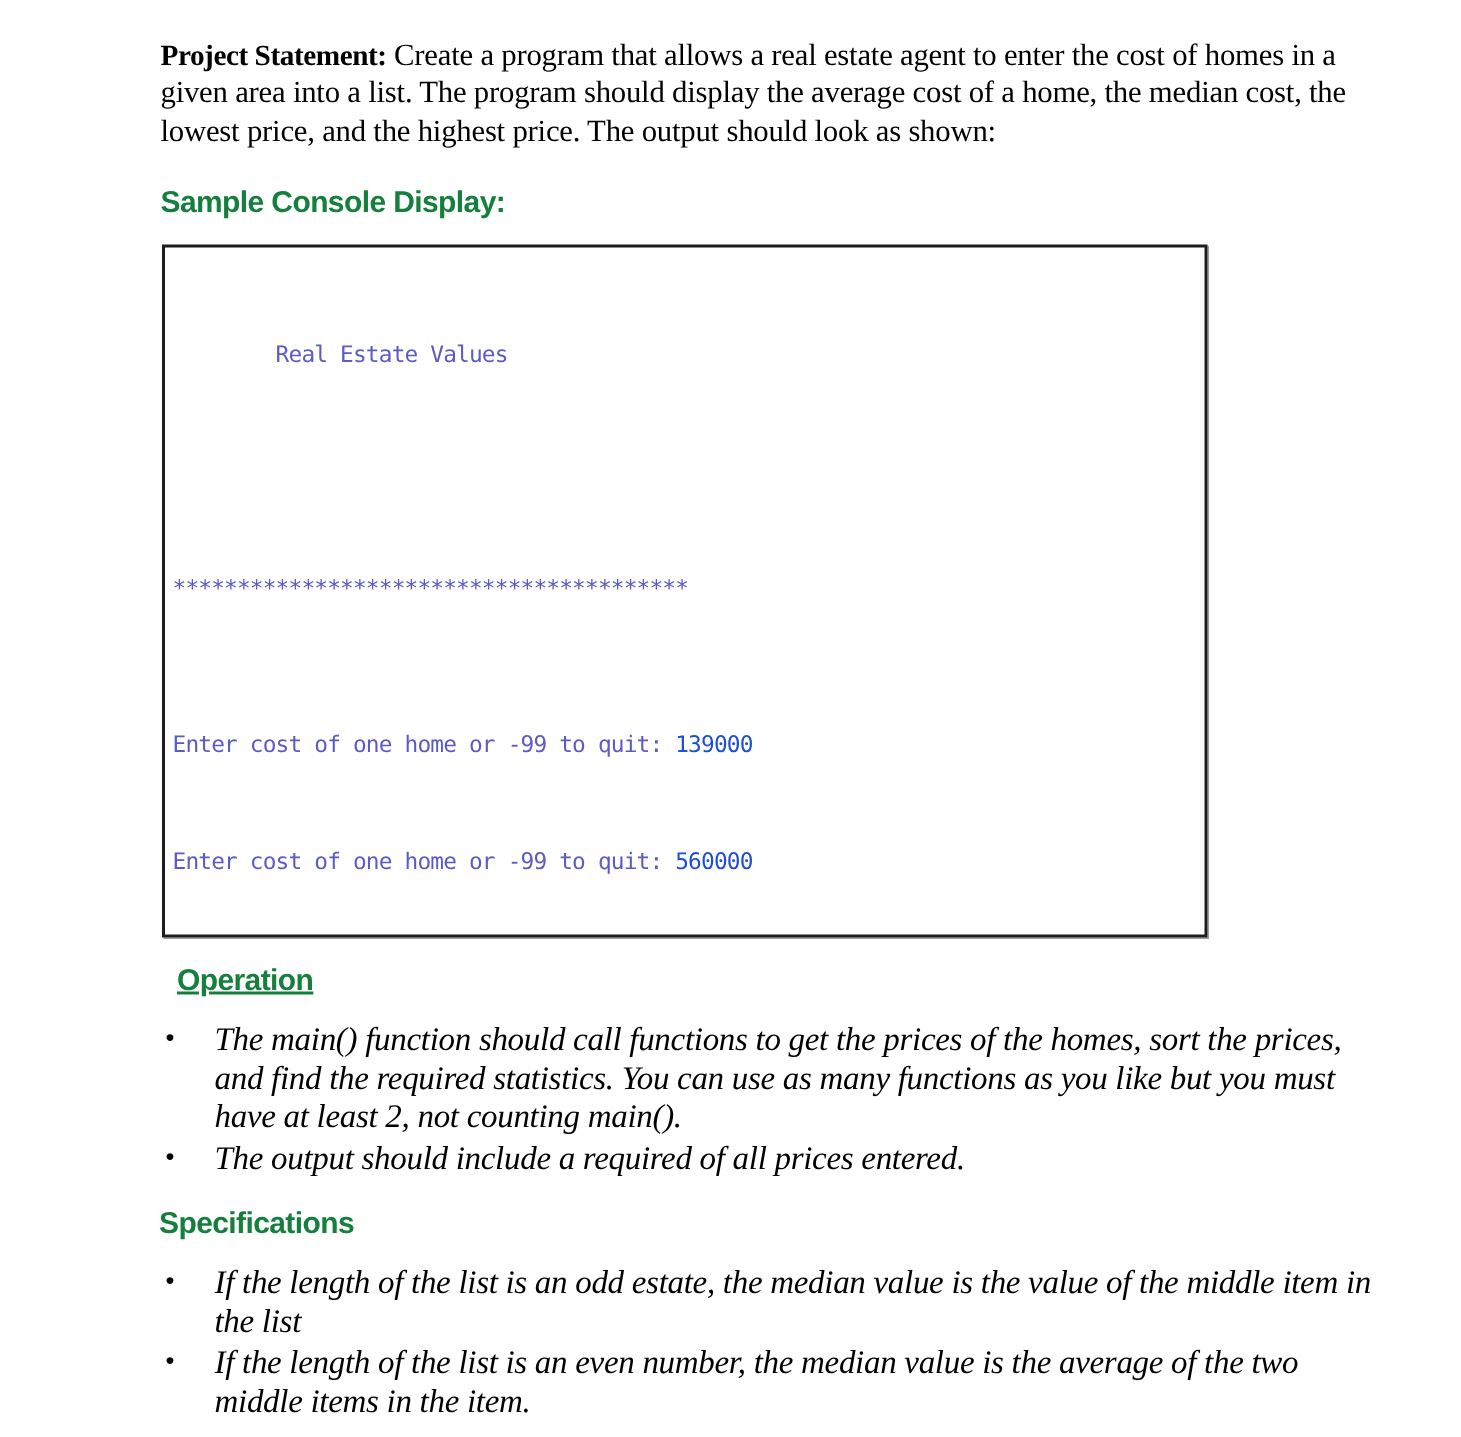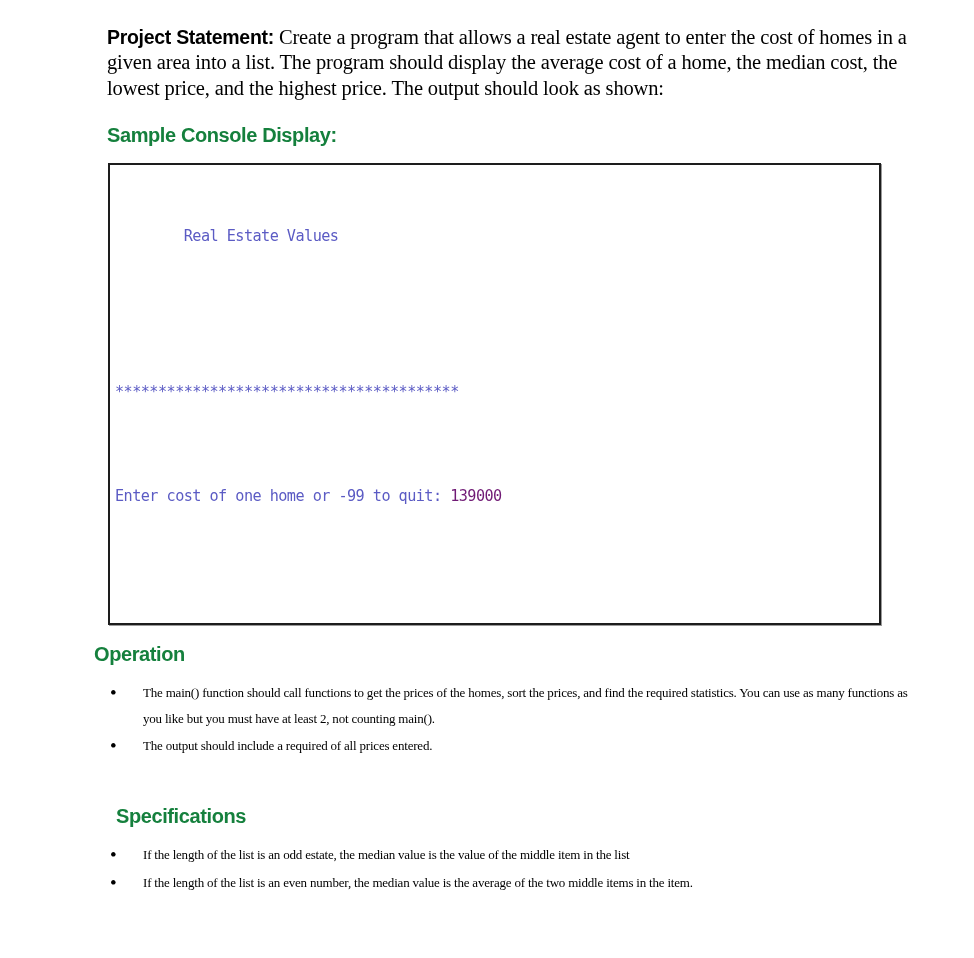--- a/index.html
+++ b/index.html
@@ -29,45 +29,45 @@
     left: 107px;
     top: 4px;
     width: 812px;
     font-family: "Liberation Serif", "DejaVu Serif", serif;
     font-size: 20.5px;
     line-height: 25.5px;
     text-align: left;
     letter-spacing: -0.15px;
   }
   .statement .lead {
-    font-family: Liberation Sans, sans-serif;
+    font-family: Liberation Serif, serif;
     font-weight: bold;
     font-size: 19.5px;
     letter-spacing: -0.3px;
   }
 
   
   .heading {
     position: absolute;
     font-family: "Liberation Sans", "DejaVu Sans", sans-serif;
     font-weight: bold;
     font-size: 20px;
     letter-spacing: -0.4px;
     color: #15803d;
   }
   #sample-console-heading { left: 107px; top: 124px; }
-  #operation-heading      { left: 94px; top: 643px; }
-  #specifications-heading { left: 116px; top: 805px; }
+  #operation-heading      { left: 118px; top: 643px; text-decoration: underline; }
+  #specifications-heading { left: 106px; top: 805px; }
 
   
   .console-box {
     position: absolute;
     left: 108px;
     top: 163px;
-    width: 773px;
+    width: 697px;
     height: 462px;
     box-sizing: border-box;
     border: 2px solid #1d1d1d;
     background: #ffffff;
     box-shadow: 1px 1px 0 0 #9a9a9a;
     overflow: hidden;
   }
   .console-inner {
     position: relative;
     width: 100%;
@@ -100,21 +100,21 @@
     left: 5px;
     top: 6px;
     width: 690px;
   }
   .cline {
     height: 26px;
     white-space: pre;
   }
   .cline.blank { color: transparent; }
   .stars { color: #5b5bc4; letter-spacing: -0.55px; }
-  .uin   { color: #701a75; }
+  .uin   { color: #1d4ed8; }
 
   
   .bullets {
     position: absolute;
     left: 107px;
     width: 818px;
   }
   #operation-list      { top: 680px; }
   #specifications-list { top: 842px; }
 
@@ -130,24 +130,25 @@
     font-size: 19px;
     line-height: 25.5px;
     text-align: left;
     padding-left: 3px;
     box-sizing: border-box;
     color: #000;
   }
   .bullet-text {
     flex: 1 1 auto;
     font-family: "Liberation Serif", "DejaVu Serif", serif;
-    font-size: 13px;
+    font-size: 22px;
     line-height: 25.5px;
     letter-spacing: -0.2px;
     text-align: left;
+    font-style: italic;
   }
   #operation-list .bullet-text      { max-width: 810px; }
   #specifications-list .bullet-text { max-width: 805px; }
 </style>
 </head>
 <body>
 
 <div class="page">
 
   <p class="statement">
@@ -158,20 +159,21 @@
 
   <div class="console-box">
     <div class="console-inner">
       <div class="clipped-line">    --    --        --        --</div>
       <div class="console-lines">
         <div class="cline">        Real Estate Values</div>
         <div class="cline blank">&nbsp;</div>
         <div class="cline stars">****************************************</div>
 
         <div class="cline"><span>Enter cost of one home or -99 to quit: </span><span class="uin">139000</span></div>
+        <div class="cline"><span>Enter cost of one home or -99 to quit: </span><span class="uin">560000</span></div>
         
         
         
         
 
         
         
         
         
 

